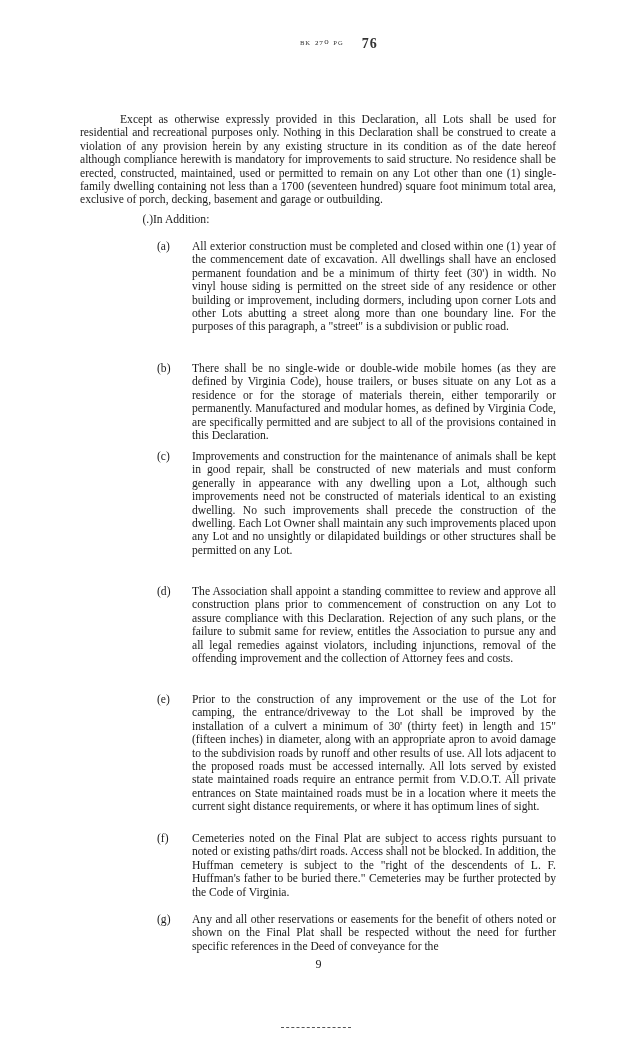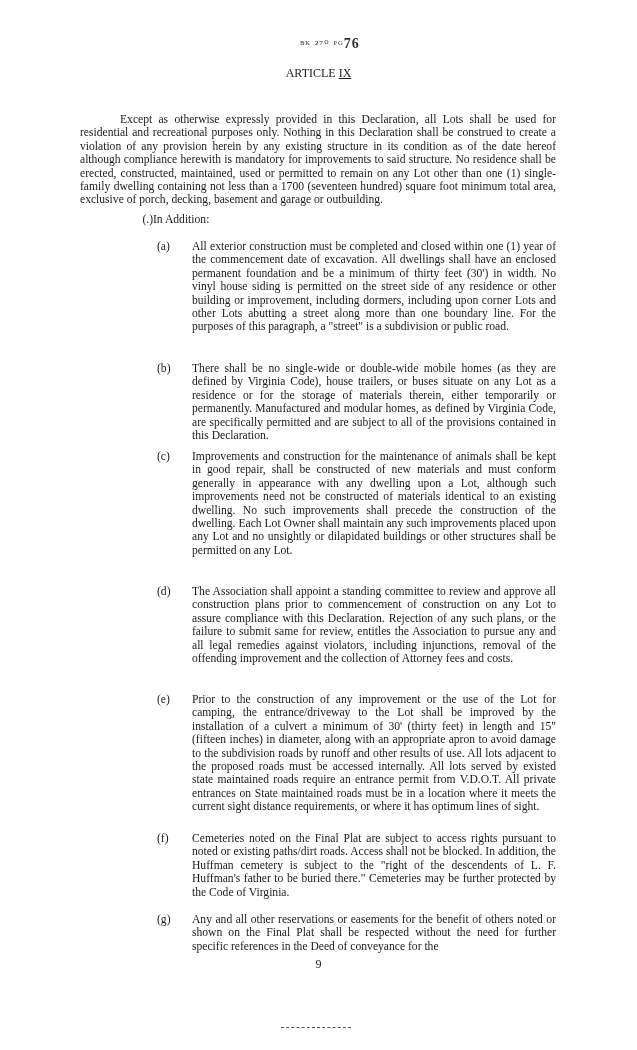--- a/index.html
+++ b/index.html
@@ -7,21 +7,21 @@
     width: 637px; height: 1050px; position: relative; overflow: hidden;
     font-family: "Liberation Serif", "DejaVu Serif", serif;
     color: #1a1a1a;
   }
   .page { position: absolute; left: 0; top: 0; width: 637px; height: 1050px; }
   .book-ref {
     position: absolute; top: 36px; left: 300px; width: 120px;
     font-size: 11px; letter-spacing: 1px; color: #333;
     white-space: nowrap;
   }
-  .book-ref .pg { margin-left: 0; font-size: 14px; font-weight: bold; }
+  .book-ref .pg { margin-left: 18px; font-size: 14px; font-weight: bold; }
   .heading {
     position: absolute; top: 67px; left: 0; width: 637px;
     text-align: center; font-size: 12px; line-height: 13px;
   }
   .heading u { text-decoration: underline; }
   .intro {
     position: absolute; top: 103px; left: 80px; width: 476px;
     font-size: 11.6px; line-height: 13.4px; text-align: justify;
     text-indent: 40px;
     margin-top: 10px;
@@ -51,23 +51,20 @@
 </head>
 <body>
 
 <div class="page">
 
   <div class="book-ref">
     <span>ᴮᴷ ²⁷⁰ ᴾᴳ</span><span class="pg">76</span>
   </div>
 
   <div class="heading">
-    <div>
-      <span>ARTICLE</span> <u>IX</u>
-    </div>
   </div>
 
   <p class="intro">Except as otherwise expressly provided in this Declaration, all Lots shall be used for residential and recreational purposes only. Nothing in this Declaration shall be construed to create a violation of any provision herein by any existing structure in its condition as of the date hereof although compliance herewith is mandatory for improvements to said structure. No residence shall be erected, constructed, maintained, used or permitted to remain on any Lot other than one (1) single-family dwelling containing not less than a 1700 (seventeen hundred) square foot minimum total area, exclusive of porch, decking, basement and garage or outbuilding.</p>
 
   <div class="sec">
     <span class="lbl">(.)</span><span>In Addition:</span>
   </div>
 
   <div class="item" style="top:240px;">
     <span class="lbl">(a)</span>

